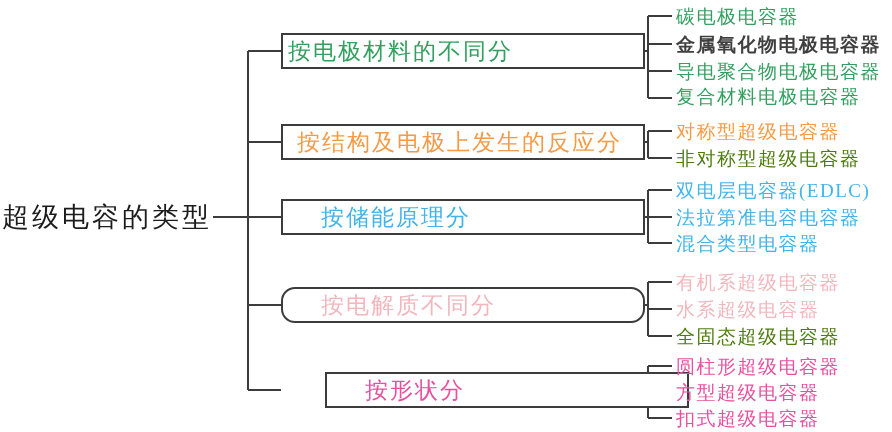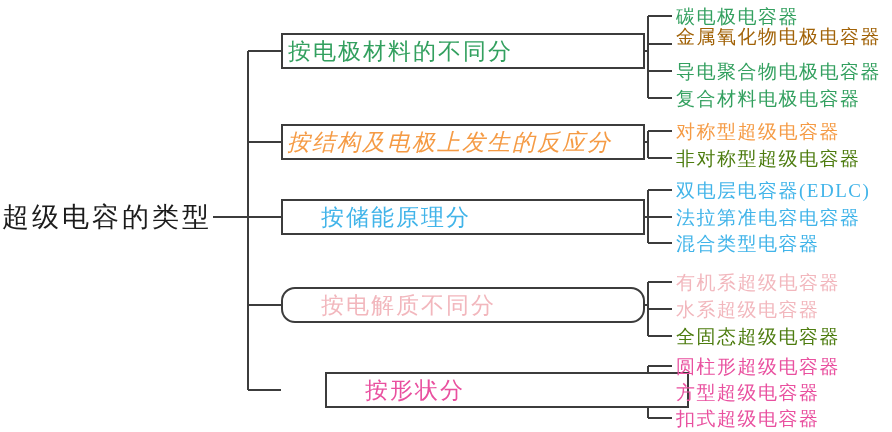--- a/index.html
+++ b/index.html
@@ -44,21 +44,21 @@
     border: 2px solid #3c3c3c;
     background: #ffffff;
     display: flex;
     align-items: center;
     font-size: 23px;
     letter-spacing: 2px;
     white-space: nowrap;
     z-index: 2;
   }
   .cat-box.b1 { top: 33px;  padding-left: 5px; }
-  .cat-box.b2 { top: 124px; padding-left: 4px; font-style: italic; }
+  .cat-box.b2 { top: 124px; padding-left: 14px; }
   .cat-box.b3 { top: 199px; padding-left: 38px; }
   .cat-box.b4 { top: 287px; padding-left: 38px; }
   .cat-box.b5 { top: 372px; padding-left: 38px; margin-left: 44px; }
   .leaf {
     position: absolute;
     left: 676px;
     height: 21px;
     line-height: 21px;
     font-size: 19px;
     letter-spacing: 1.5px;
@@ -96,23 +96,23 @@
 
   <div class="root-label" style="color: rgb(28, 28, 28);">超级电容的类型</div>
 
   <div class="cat-box b1" style="color: rgb(51, 160, 95);">按电极材料的不同分</div>
   <div class="cat-box b2" style="color: rgb(245, 155, 69);">按结构及电极上发生的反应分</div>
   <div class="cat-box b3" style="color: rgb(65, 180, 233);">按储能原理分</div>
   <div class="cat-box b4" style="color: rgb(242, 183, 189); border-radius: 14px;">按电解质不同分</div>
   <div class="cat-box b5" style="color: rgb(233, 80, 159);">按形状分</div>
 
   <div class="leaf" style="top: 6px; color: rgb(51, 160, 95);">碳电极电容器</div>
-  <div class="leaf" style="top: 26px; color: #a16207;">金属氧化物电极电容器</div>
+  <div class="leaf" style="top: 34px; color: #404040; font-weight: bold;">金属氧化物电极电容器</div>
   <div class="leaf" style="top: 61px; color: rgb(51, 160, 95);">导电聚合物电极电容器</div>
-  <div class="leaf" style="top: 88px; color: rgb(51, 160, 95);">复合材料电极电容器</div>
+  <div class="leaf" style="top: 88px; color: rgb(51, 160, 95); font-family: Liberation Mono, monospace;">复合材料电极电容器</div>
 
   <div class="leaf" style="top: 121px; color: rgb(245, 155, 69);">对称型超级电容器</div>
   <div class="leaf" style="top: 148px; color: #4d7c0f;">非对称型超级电容器</div>
 
   <div class="leaf" style="top: 180px; color: rgb(65, 180, 233);">双电层电容器(EDLC)</div>
   <div class="leaf" style="top: 207px; color: rgb(65, 180, 233);">法拉第准电容电容器</div>
   <div class="leaf" style="top: 233px; color: rgb(65, 180, 233);">混合类型电容器</div>
 
   <div class="leaf" style="top: 272px; color: rgb(242, 183, 189);">有机系超级电容器</div>
   <div class="leaf" style="top: 299px; color: rgb(242, 183, 189);">水系超级电容器</div>

